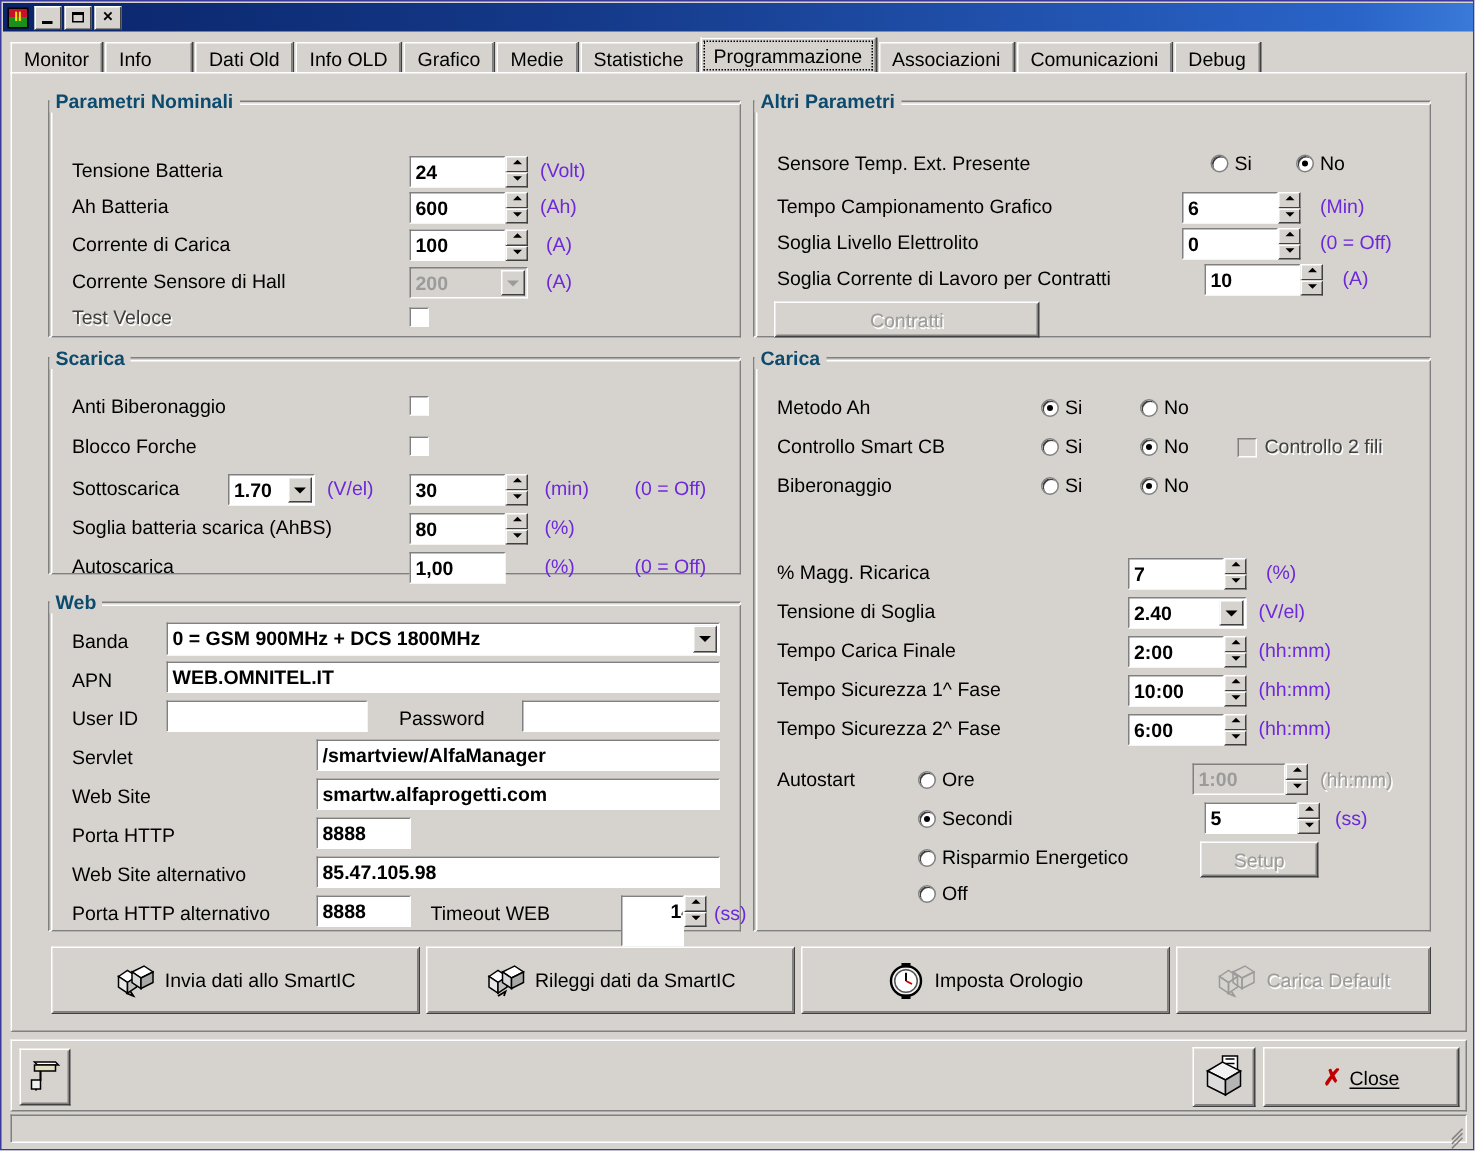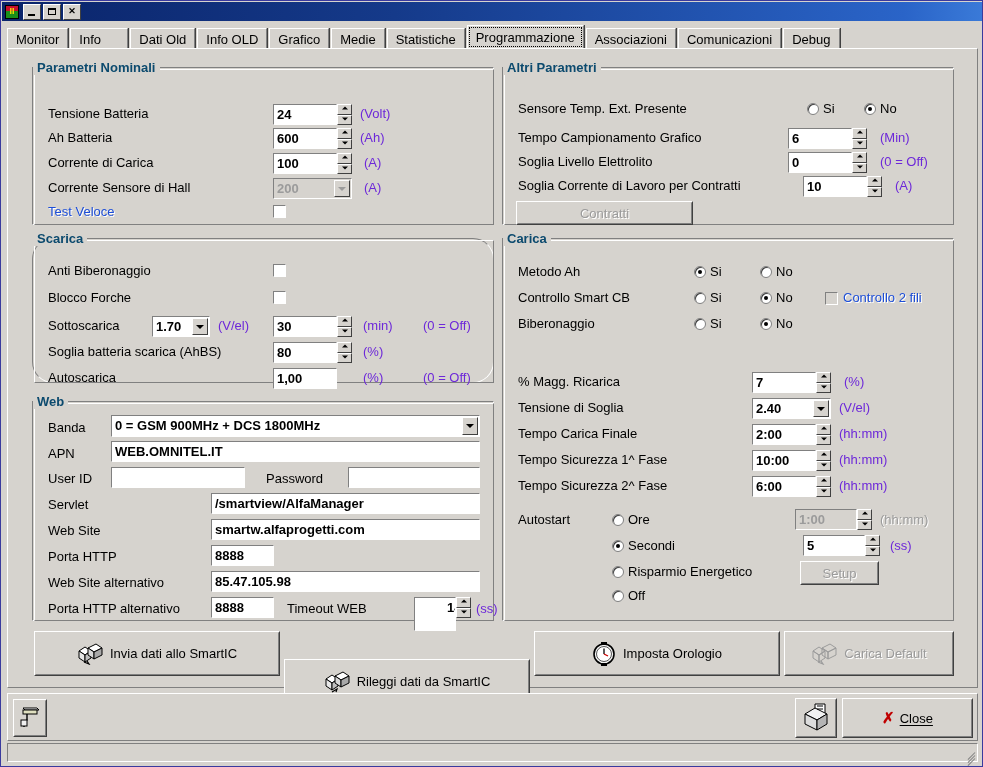--- a/index.html
+++ b/index.html
@@ -44,21 +44,21 @@
 
   .group{position:absolute;border:1px solid #fff;border-top-color:#808080;border-left-color:#808080;
     box-sizing:border-box;}
   .group:before{content:"";position:absolute;left:0;top:0;right:0;bottom:0;
     border:1px solid #808080;border-top-color:#fff;border-left-color:#fff;
     transform:translate(1px,1px);pointer-events:none;}
   .group-title{position:absolute;top:-8px;left:0;background:#d6d3ce;padding:0 4px;
     font-size:13px;font-weight:bold;color:#0c4a6e;z-index:2;}
 
   .lbl{position:absolute;font-size:13px;color:#000;white-space:nowrap;}
-  .lbl.dis{color:#1d4ed8;text-shadow:1px 1px 0 #fff;}
+  .lbl.dis{color:#404040;text-shadow:1px 1px 0 #fff;}
   .unit{position:absolute;font-size:13px;color:#6d28d9;white-space:nowrap;}
   .unit.dis{color:#9b9b9b;text-shadow:1px 1px 0 #fff;}
 
   
   .edit{position:absolute;background:#fff;box-sizing:border-box;
     border:1px solid #808080;border-right-color:#fff;border-bottom-color:#fff;
     font-size:13px;font-weight:bold;color:#000;padding:1px 0 0 3px;overflow:hidden;
     white-space:nowrap;line-height:17px;}
   .edit.dis{background:#d6d3ce;color:#9b9b9b;font-weight:bold;}
 
@@ -203,21 +203,21 @@
       <div class="combo dis" style="left:240px;top:110px;width:79px;height:21px;">
         <span>200</span>
         <span class="arrow"></span>
       </div>
       <span class="unit" style="left:331px;top:112px;">(A)</span>
 
       <span class="lbl dis" style="left:15px;top:136px;">Test Veloce</span>
       <div class="cbx" style="left:240px;top:137px;"></div>
     </div>
 
-    <div class="group" style="left:24px;top:189px;width:462px;height:145px;border-radius:21px;">
+    <div class="group" style="left:24px;top:189px;width:462px;height:145px;">
       <span class="group-title">Scarica</span>
 
       <span class="lbl" style="left:15px;top:24px;">Anti Biberonaggio</span>
       <div class="cbx" style="left:240px;top:25px;"></div>
 
       <span class="lbl" style="left:15px;top:51px;">Blocco Forche</span>
       <div class="cbx" style="left:240px;top:52px;"></div>
 
       <span class="lbl" style="left:15px;top:79px;">Sottoscarica</span>
       <div class="combo" style="left:119px;top:77px;width:58px;height:21px;">
@@ -425,21 +425,21 @@
           <polygon points="8,12 14,8 14,15 8,19" fill="#c0c0c0" stroke="#000" stroke-width="1"></polygon>
           <polygon points="11,5 19,1 25,5 17,9" fill="#fff" stroke="#000" stroke-width="1"></polygon>
           <polygon points="11,5 11,12 17,16 17,9" fill="#d8d8d8" stroke="#000" stroke-width="1"></polygon>
           <polygon points="17,9 25,5 25,12 17,16" fill="#a8a8a8" stroke="#000" stroke-width="1"></polygon>
           <path d="M7 19 L12 21 L10 18" fill="none" stroke="#000" stroke-width="1.2"></path>
         </svg>
       </span>
       <span>Invia dati allo SmartIC</span>
     </div>
 
-    <div class="btn" style="left:276px;top:610px;width:246px;height:45px;">
+    <div class="btn" style="left:276px;top:582px;width:246px;height:45px;">
       <span class="ico-disk">
         <svg width="26" height="22" viewBox="0 0 26 22">
           <polygon points="2,8 8,4 14,8 8,12" fill="#fff" stroke="#000" stroke-width="1"></polygon>
           <polygon points="2,8 2,15 8,19 8,12" fill="#e8e8e8" stroke="#000" stroke-width="1"></polygon>
           <polygon points="8,12 14,8 14,15 8,19" fill="#c0c0c0" stroke="#000" stroke-width="1"></polygon>
           <polygon points="11,5 19,1 25,5 17,9" fill="#fff" stroke="#000" stroke-width="1"></polygon>
           <polygon points="11,5 11,12 17,16 17,9" fill="#d8d8d8" stroke="#000" stroke-width="1"></polygon>
           <polygon points="17,9 25,5 25,12 17,16" fill="#a8a8a8" stroke="#000" stroke-width="1"></polygon>
           <path d="M8 21 L13 18 L12 21" fill="none" stroke="#000" stroke-width="1.2"></path>
         </svg>

